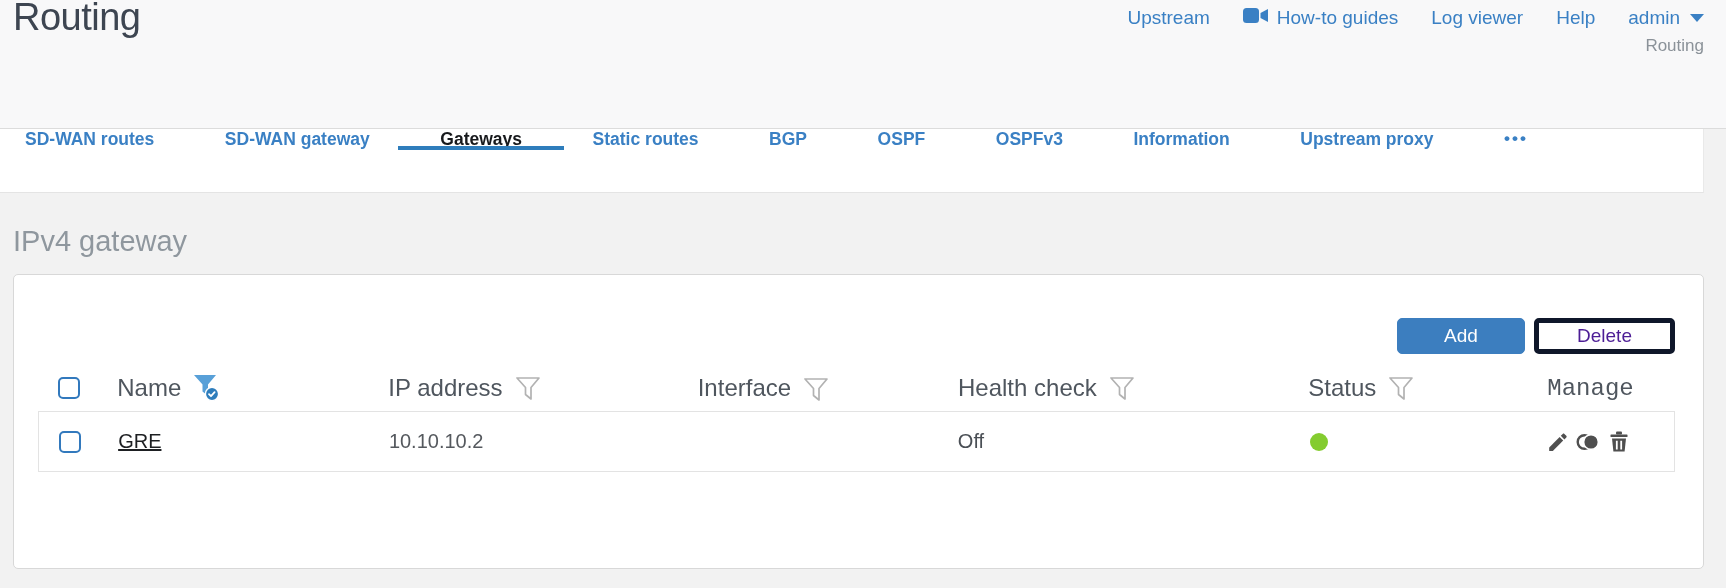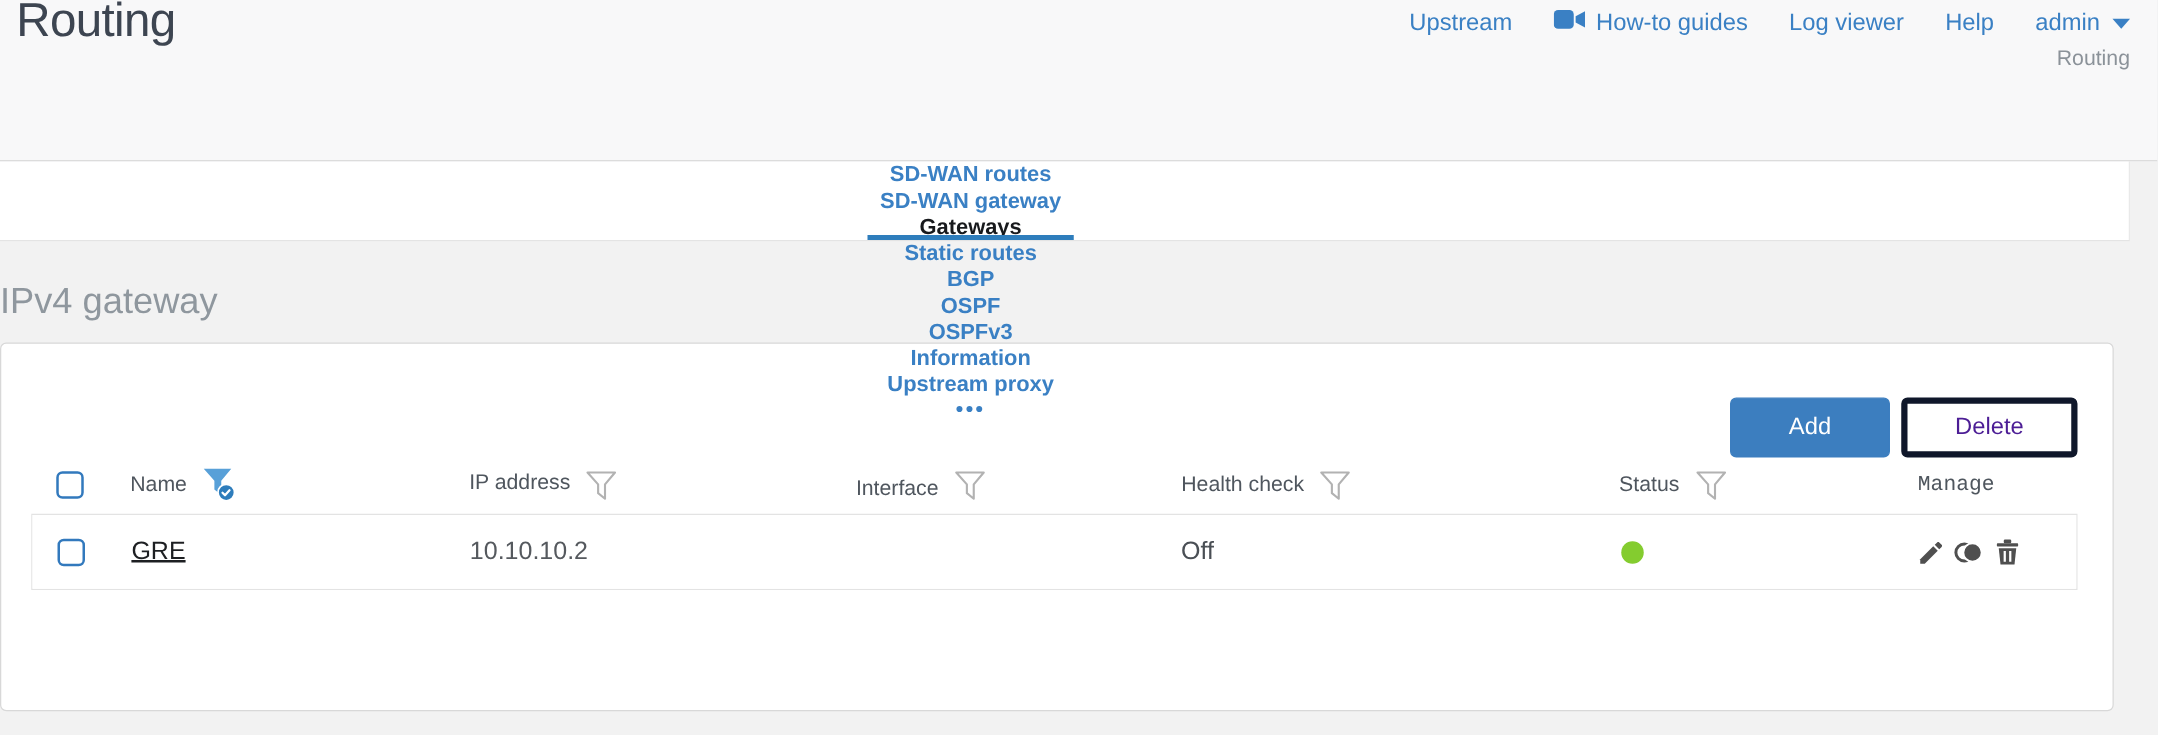--- a/index.html
+++ b/index.html
@@ -18,55 +18,55 @@
   .top-link { display:flex; align-items:center; gap:8px; cursor:pointer;
     white-space:nowrap; color:#3a80c4; text-decoration:none; }
   .brand-label { margin-top:7px; font-size:17px; color:#8b9299; }
   .caret-down { display:inline-block; width:0; height:0; margin-left:2px;
     border-left:7px solid transparent; border-right:7px solid transparent;
     border-top:8px solid #3a80c4; }
 
   
   .tabbar { width:1704px; height:64px; background:#ffffff;
     border-bottom:1px solid #e4e4e4; border-right:1px solid #e9e9e9;
-    display:flex; justify-content:space-between; align-items:center;
-    padding:0 175px 0 25px;flex-direction:column; }
+    display:flex; justify-content:space-between; align-items:flex-start;
+    padding:0 175px 0 25px; }
   .tab { position:relative; display:flex; align-items:center;
     font-size:17.5px; font-weight:700; color:#3a80c4; cursor:pointer;
     white-space:nowrap; }
   .tab.active { color:#17191c; }
   .tab.active::after { content:""; position:absolute; left:-42px; right:-42px;
     bottom:0; height:4px; background:#2e7dbc; }
   .tab-more { font-size:17px; letter-spacing:2px; }
 
   
-  .main { }
+  .main { padding-left:13px; }
   .section-heading { margin:32px 0 16px 0; font-size:29px; font-weight:400;
     color:#8f979e; }
   .card { width:1691px; height:295px; background:#ffffff;
     border:1px solid #d8d8d8; border-radius:5px; padding:0 28px 0 24px; }
 
   .actions { display:flex; justify-content:flex-end; gap:9px; padding-top:43px; }
-  .btn { height:48px; border-radius:5px; font-size:19px; cursor:pointer;
+  .btn { height:36px; border-radius:5px; font-size:19px; cursor:pointer;
     font-family:inherit; }
   .btn-add { width:128px; background:#3c7ebf; border:1px solid #3c7ebf;
     color:#ffffff; }
   .btn-delete { width:141px; background:#ffffff; border:5px solid #0f172a;
     color:#4c1d95; }
 
   
-  .thead { display:flex; align-items:center; margin-top:4px; height:36px;
-    font-size:17px; color:#4f565e; }
+  .thead { display:flex; align-items:center; margin-top:16px; height:36px;
+    font-size:24px; color:#4f565e; }
   .tbody { margin-top:5px; border:1px solid #e3e3e3; }
   .trow { display:flex; align-items:center; height:59px; font-size:20px;
     color:#4a4f55; background:#fff; }
 
   .col-check  { width:3.8%;  display:flex; align-items:center; }
   .col-name   { width:17.6%; padding-left:17px; display:flex; align-items:center; }
-  .col-ip     { width:18.9%; display:flex; align-items:flex-start; }
+  .col-ip     { width:18.9%; display:flex; align-items:center; }
   .col-if     { width:15.9%; display:flex; align-items:flex-end; }
   .col-health { width:21.4%; display:flex; align-items:center; }
   .col-status { width:14.6%; display:flex; align-items:center; }
   .col-manage { flex:1; display:flex; align-items:center; gap:6px;font-family:Liberation Mono, monospace; }
 
   .checkbox { width:22px; height:22px; margin-left:20px; background:#fff;
     border:2px solid #3279bd; border-radius:5px; cursor:pointer; }
 
   .funnel { margin-left:12px; cursor:pointer; display:inline-flex; }
 

